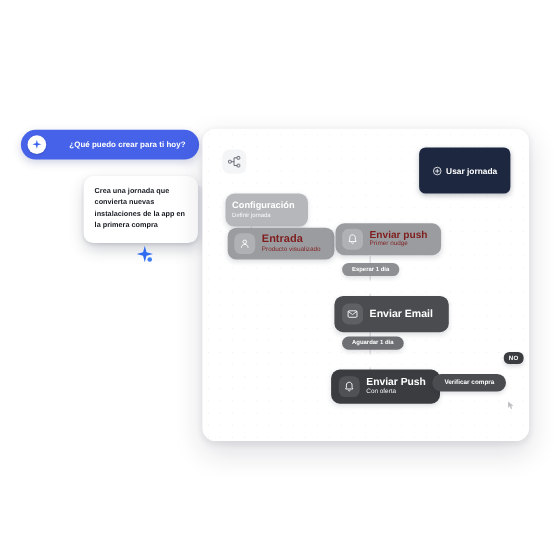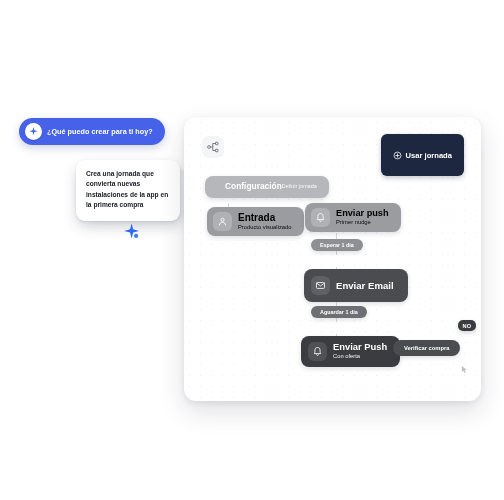--- a/index.html
+++ b/index.html
@@ -33,21 +33,21 @@
     top: 116px;
     width: 180px;
   }
 
   .assistant-bubble {
     position: absolute;
     left: 3px;
     top: 2px;
     display: flex;
     align-items: center;
-    gap: 5px;
+    gap: 21px;
     background: #4662e8;
     border-radius: 16px;
     padding: 5px 12px 5px 6px;
     box-shadow: 0 3px 8px rgba(40,55,130,0.22);
     white-space: nowrap;
   }
   .assistant-bubble .avatar {
     width: 17px; height: 17px;
     border-radius: 50%;
     background: #ffffff;
@@ -185,21 +185,21 @@
   }
   .node-sub {
     font-weight: 500;
     line-height: 1.3;
     white-space: nowrap;
   }
 
   
   .node.gray {
     background: #9b9ca0;
-    color: #000000;
+    color: #7f1d1d;
   }
   .node.gray .node-icon { background: #b0b1b5; }
   .node.gray-light {
     background: #b6b7bb;
     color: #ffffff;
   }
   
   .node.dark {
     background: #4b4c50;
     color: #ffffff;
@@ -308,21 +308,21 @@
         <span>Usar jornada</span>
       </div>
     </div>
 
     <div class="connector" style="left:44px; top:86px; width:1.4px; height:14px;"></div>
     <div class="connector" style="left:152px; top:116px; width:1.4px; height:22px;"></div>
     <div class="connector" style="left:152px; top:150px; width:1.4px; height:20px;"></div>
     <div class="connector" style="left:152px; top:183px; width:1.4px; height:22px;"></div>
     <div class="connector" style="left:152px; top:217px; width:1.4px; height:18px;"></div>
 
-    <div class="node gray-light" style="left:21px; top:59px; padding:6px 12px 6px 20px; flex-direction:row; align-items:flex-start;">
+    <div class="node gray-light" style="left:21px; top:59px; padding:6px 12px 6px 6px; flex-direction:column; align-items:flex-start;">
       <div class="node-title" style="font-size:8.4px;">Configuración</div>
       <div class="node-sub" style="font-size:5.4px; opacity:0.92; margin-top:1px;">Definir jornada</div>
     </div>
 
     <div class="node gray" style="left:23px; top:90px; padding:5px 12px 5px 6px;">
       <span class="node-icon">
         <svg width="11" height="11" viewBox="0 0 24 24" aria-hidden="true">
           <circle cx="12" cy="8.4" r="3.5" fill="none" stroke="#ffffff" stroke-width="1.9"></circle>
           <path d="M5.4 19.4 C5.4 15.6 8.4 13.6 12 13.6 C15.6 13.6 18.6 15.6 18.6 19.4" fill="none" stroke="#ffffff" stroke-width="1.9" stroke-linecap="round"></path>
         </svg>

